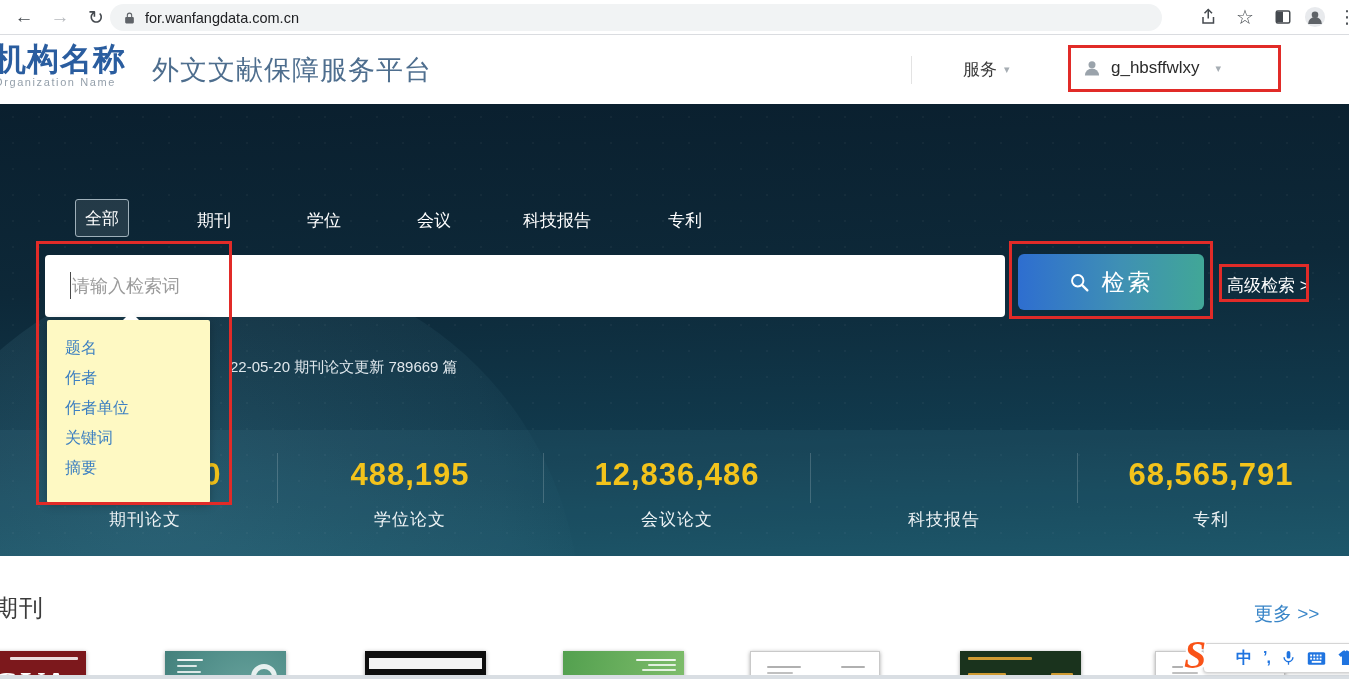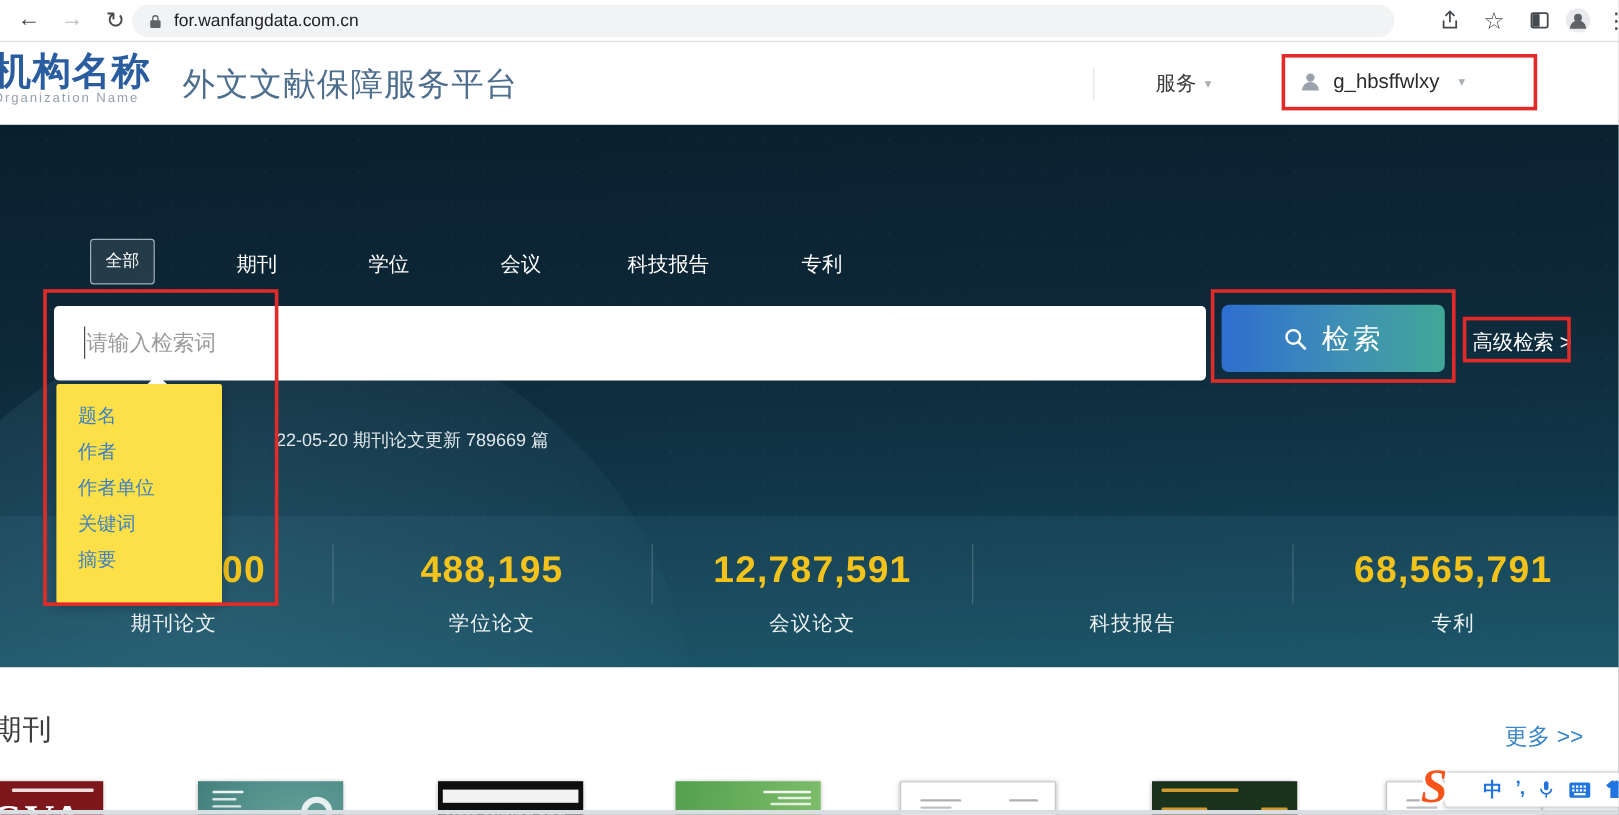--- a/index.html
+++ b/index.html
@@ -31,21 +31,21 @@
   .hero { position:absolute; left:0; top:104px; width:1349px; height:452px; overflow:hidden;
           background:linear-gradient(178deg, #0a1f2e 0%, #0d2838 38%, #113a4d 72%, #174f62 100%); }
   .hero .globe { position:absolute; left:-120px; top:160px; width:700px; height:700px; border-radius:50%;
                  background:radial-gradient(circle at 40% 35%, rgba(130,205,225,.14), rgba(130,205,225,.05) 55%, transparent 70%); }
   .hero .dots { position:absolute; inset:0;
                 background-image:radial-gradient(rgba(255,255,255,.10) 1px, transparent 1px);
                 background-size:26px 26px; opacity:.35; }
   .hero .statband { position:absolute; left:0; top:326px; width:100%; height:126px; background:rgba(90,160,180,.10); }
 
   .tabbox { position:absolute; left:75px; top:95px; width:54px; height:38px; border:1px solid #9fb0ba; border-radius:3px;
-            background:rgba(255,255,255,.10); color:#fff; font-size:14px; display:flex; align-items:center; justify-content:center; cursor:pointer; }
+            background:rgba(255,255,255,.10); color:#fff; font-size:17px; display:flex; align-items:center; justify-content:center; cursor:pointer; }
   .tab { position:absolute; top:105px; transform:translateX(-50%); color:#fff; font-size:17px; cursor:pointer; white-space:nowrap; }
 
   .searchbar { position:absolute; left:45px; top:151px; width:960px; height:62px; background:#fff; border-radius:4px; }
   .searchbar input { position:absolute; inset:0; border:none; outline:none; background:transparent; padding-left:27px; font-size:18px;
                      font-family:"Liberation Sans", sans-serif; color:#333; }
   .searchbar input::placeholder { color:#9b9b9b; }
   .searchbar .fakecaret { position:absolute; left:25px; top:17px; width:1px; height:27px; background:#4a4a4a; }
 
   .searchbtn { position:absolute; left:1018px; top:150px; width:186px; height:56px; border-radius:6px;
                background:linear-gradient(90deg, #2e6ed0 0%, #3f90b4 55%, #41a797 100%);
@@ -53,21 +53,21 @@
   .searchbtn span { color:#fff; font-size:23px; letter-spacing:3px; }
   .advlink { position:absolute; left:1227px; top:170px; color:#fff; font-size:17px; cursor:pointer; white-space:nowrap; }
 
   .notice { position:absolute; left:230px; top:254px; color:#dfe7ec; font-size:15px; }
   .statnum { position:absolute; top:353px; width:200px; text-align:center; color:#f3c31b; font-size:31px; font-weight:bold; letter-spacing:1px; }
   .statnum.partial { width:auto; text-align:left; }
   .statlabel { position:absolute; top:404px; width:200px; text-align:center; color:#eef3f5; font-size:17px; letter-spacing:1px; }
   .statdiv { position:absolute; top:349px; width:1px; height:50px; background:rgba(255,255,255,.18); }
 
   
-  .dropdown { position:absolute; left:47px; top:320px; width:138px; height:183px; background:#fde047; border-radius:2px;
+  .dropdown { position:absolute; left:47px; top:320px; width:163px; height:183px; background:#fef9c3; border-radius:2px;
               box-shadow:0 2px 10px rgba(0,0,0,.25); z-index:20; padding-top:13px; }
   .dropdown::before { content:""; position:absolute; left:76px; top:-8px; border-left:8px solid transparent;
                       border-right:8px solid transparent; border-bottom:8px solid #fff; }
   .dropdown li { list-style:none; height:30px; line-height:30px; padding-left:18px; font-size:16px; color:#3e80c1; cursor:pointer; }
 
   
   .rbox { position:absolute; border:3px solid #e12b28; z-index:30; pointer-events:none; }
   .rb-search { left:36px; top:241px; width:196px; height:264px; }
   .rb-button { left:1009px; top:241px; width:204px; height:78px; }
   .rb-adv    { left:1219px; top:264px; width:90px;  height:38px; }
@@ -198,21 +198,21 @@
     <div class="advlink">高级检索 &gt;</div>
 
     <div class="notice">22-05-20 期刊论文更新 789669 篇</div>
 
     <div class="statnum partial" style="left:185px;">00</div>
     <div class="statlabel" style="left:45px;">期刊论文</div>
 
     <div class="statnum" style="left:310px;">488,195</div>
     <div class="statlabel" style="left:310px;">学位论文</div>
 
-    <div class="statnum" style="left:577px;">12,787,591</div>
+    <div class="statnum" style="left:577px;">12,836,486</div>
     <div class="statlabel" style="left:577px;">会议论文</div>
 
     <div class="statlabel" style="left:844px;">科技报告</div>
 
     <div class="statnum" style="left:1111px;">68,565,791</div>
     <div class="statlabel" style="left:1111px;">专利</div>
 
     <div class="statdiv" style="left:277px;"></div>
     <div class="statdiv" style="left:543px;"></div>
     <div class="statdiv" style="left:810px;"></div>

